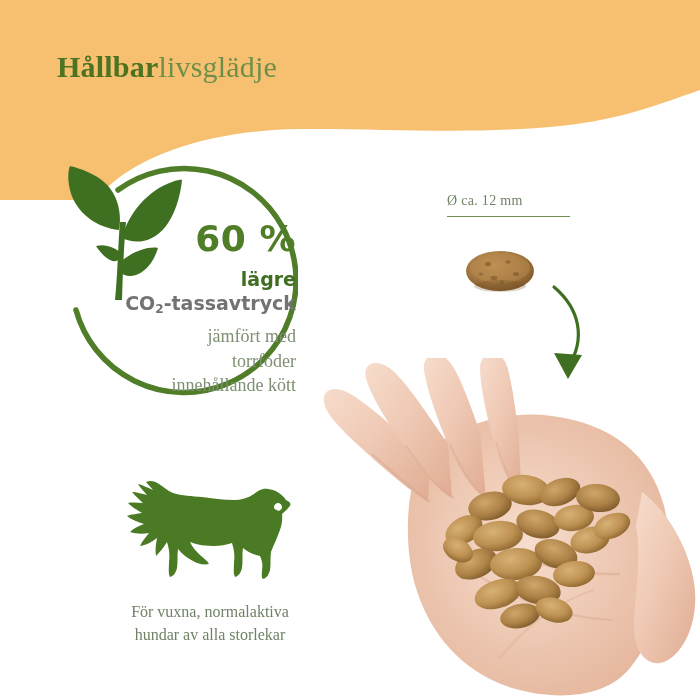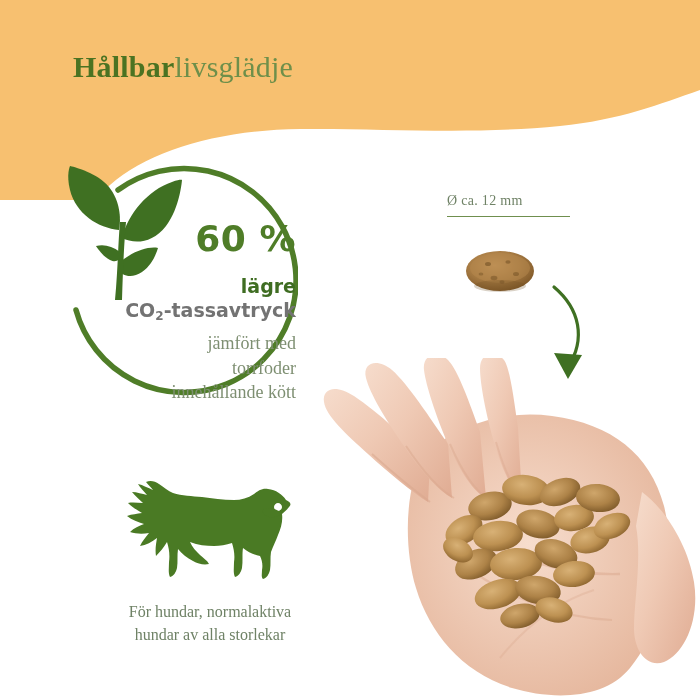--- a/index.html
+++ b/index.html
@@ -22,21 +22,20 @@
     top: 0; left: 0;
     width: 700px; height: 200px;
     z-index: 1;
   }
   #header-title {
     position: absolute;
     left: 57px; top: 52px;
     z-index: 3;
     white-space: nowrap;
     line-height: 1;
-    margin-left: 16px;
   }
   .title-bold {
     font-family: "Liberation Serif", serif;
     font-weight: bold;
     font-size: 30px;
     color: #4b7322;
     letter-spacing: 0.2px;
   }
   .title-light {
     font-family: "Liberation Serif", serif;
@@ -72,21 +71,21 @@
     color: #4f7d28;
     line-height: 1.05;
     letter-spacing: 0.5px;
   }
   #co2-lower {
     font-family: "DejaVu Sans", sans-serif;
     font-weight: bold;
     font-size: 19px;
     color: #3f6d22;
     line-height: 1.25;
-    margin-top: 17px;
+    margin-top: 10px;
   }
   #co2-footprint {
     font-family: "DejaVu Sans", sans-serif;
     font-weight: bold;
     font-size: 19px;
     color: #737373;
     line-height: 1.2;
     white-space: nowrap;
   }
   #co2-footprint sub {
@@ -355,17 +354,17 @@
       C161,92 160,86 161,80
       C163,74 166,69 168,63
       C171,56 173,49 172,42
       C174,40 177,38 179,35
       C182,32 180,30 176,28 Z
       M168,31 C170,31 172,33 172,35 C172,37 170,39 168,39 C166,39 164,37 164,35 C164,33 166,31 168,31 Z"></path>
     <path fill="#4a7a24" d="M158,36 C163,36 168,38 172,41 C169,44 164,46 159,45 C155,44 152,41 153,38 C154,36 156,36 158,36 Z"></path>
   </svg>
 
   <div id="dog-caption">
-    <div>För hundar, normalaktiva</div>
+    <div>För vuxna, normalaktiva</div>
     <div>hundar av alla storlekar</div>
   </div>
 
 </div>
 
 </body></html>

